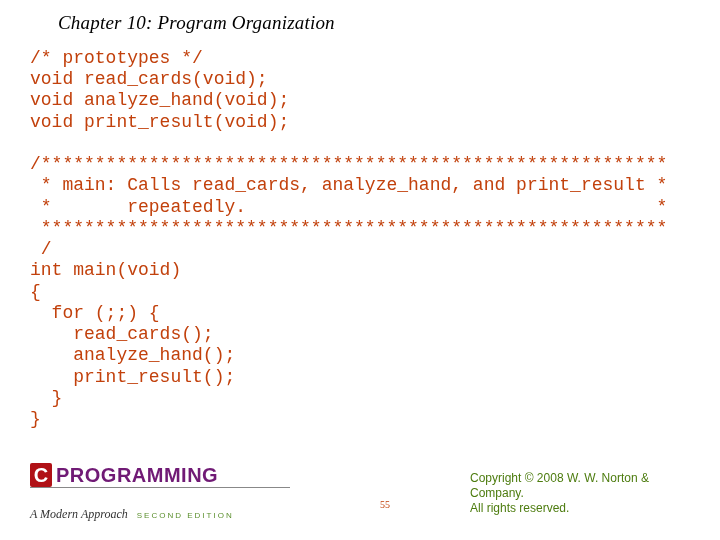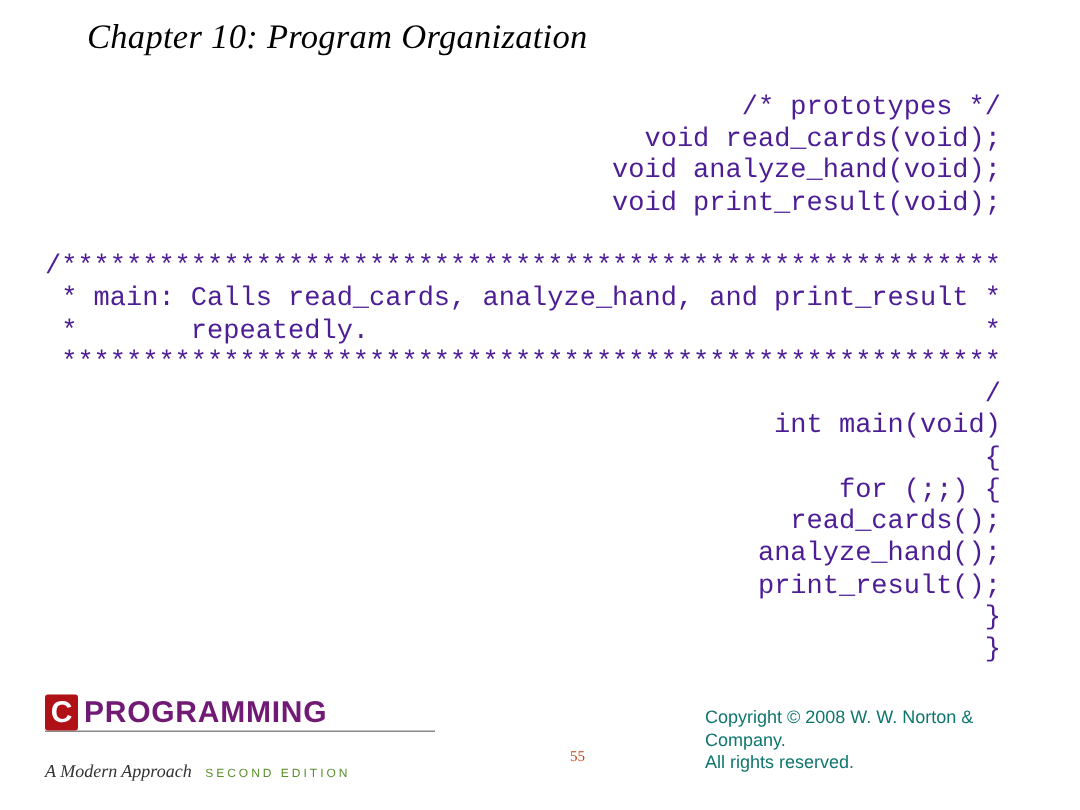--- a/index.html
+++ b/index.html
@@ -15,34 +15,33 @@
     position: relative;
     width: 720px;
     height: 540px;
     box-sizing: border-box;
   }
   .chapter-heading {
     position: absolute;
     left: 58px;
     top: 12px;
     font-style: italic;
-    font-size: 23px;
+    font-size: 19px;
     color: #000;
     letter-spacing: 0.2px;
   }
   .code-block {
     position: absolute;
     left: 30px;
-    top: 62px;
+    top: 48px;
     font-family: "Courier New", Courier, monospace;
     font-size: 18px;
     line-height: 1.18;
     white-space: pre;
-    color: #4c1d95;
-    text-align: right;
+    color: #c2410c;
   }
   .footer {
     position: absolute;
     left: 30px;
     right: 20px;
     bottom: 18px;
     height: 44px;
   }
   .logo {
     position: absolute;
@@ -100,21 +99,21 @@
     color: #c2410c;
   }
   .copyright {
     position: absolute;
     right: 0;
     bottom: 6px;
     width: 230px;
     font-family: Arial, Helvetica, sans-serif;
     font-size: 12px;
     line-height: 1.25;
-    color: #0f766e;
+    color: #4d7c0f;
   }
 </style>
 </head>
 <body>
 
 <div class="slide">
 
   <div class="chapter-heading">Chapter 10: Program Organization</div>
 
   <div class="code-block">/* prototypes */

